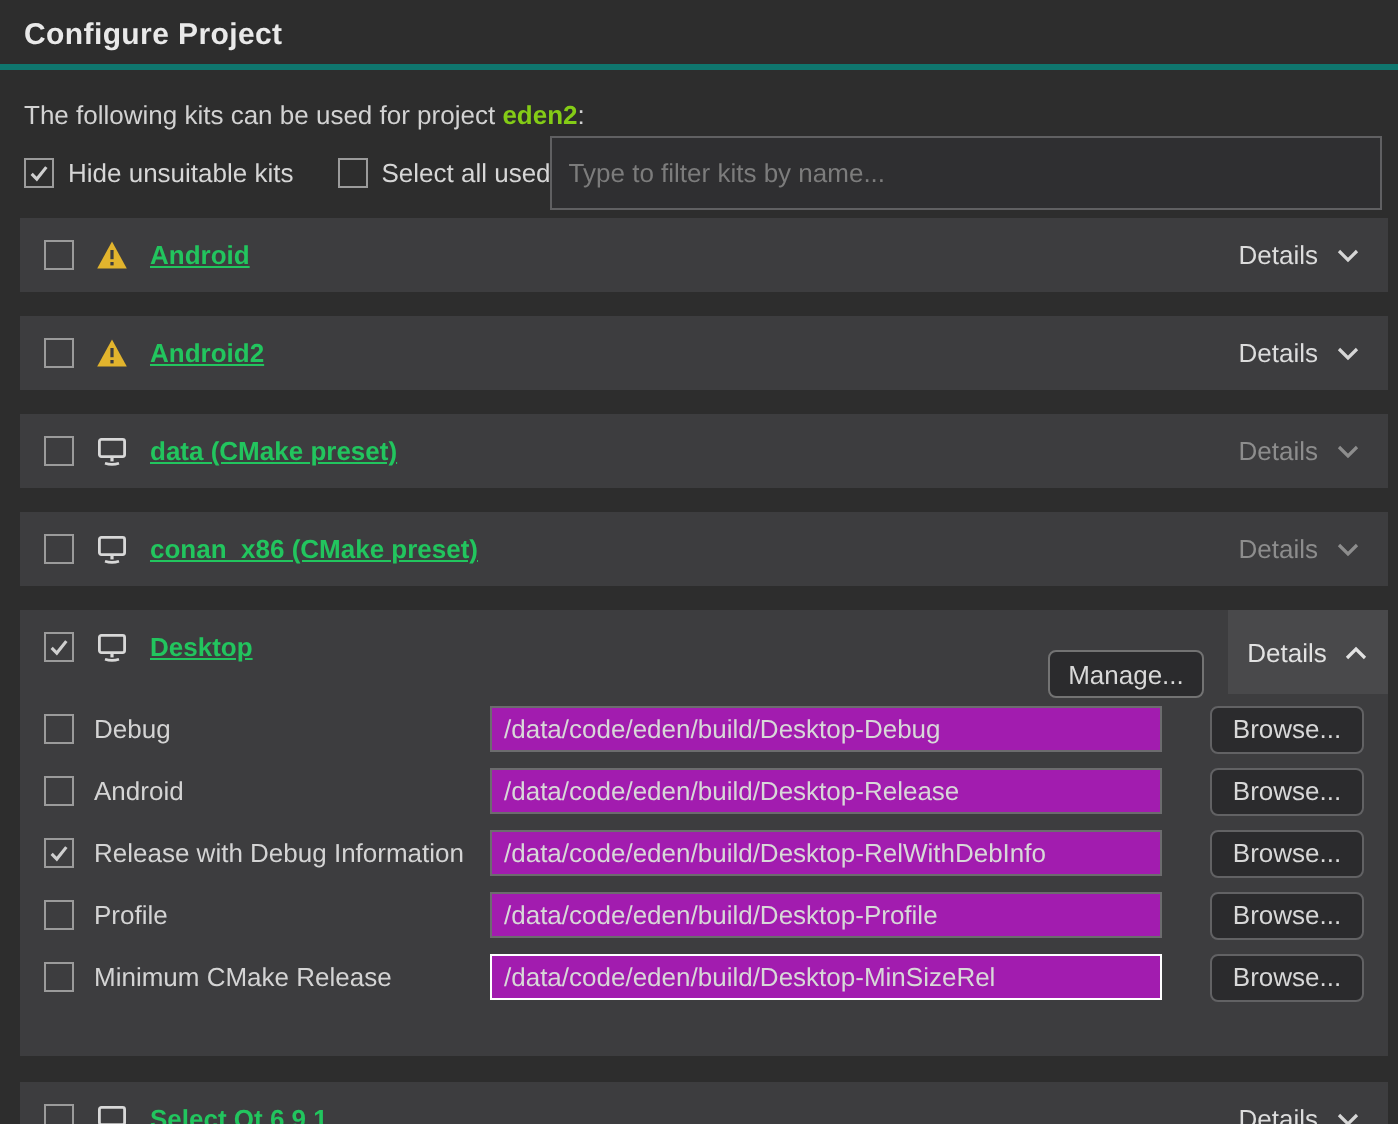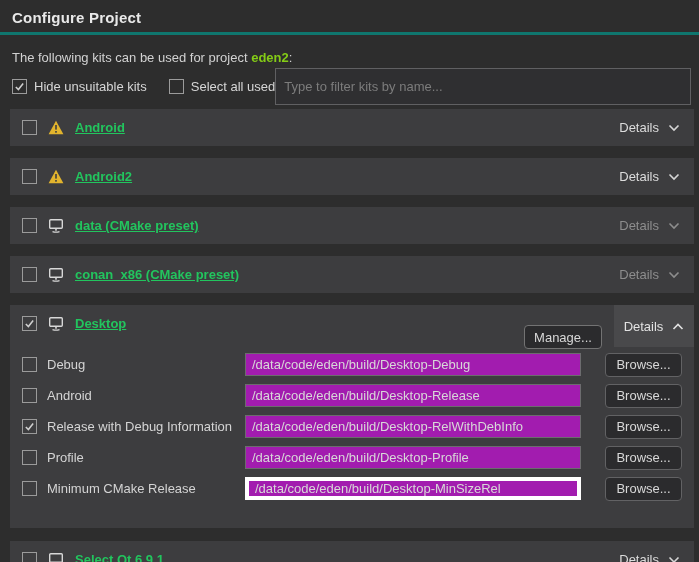--- a/index.html
+++ b/index.html
@@ -89,21 +89,21 @@
     display: flex; align-items: center;
     height: 31px; padding: 0 12px;
   }
   .config-label { font-size: 13px; color: #d4d4d4; margin-left: 10px; width: 198px; flex: 0 0 198px; }
   .path-input {
     flex: 1; height: 23px;
     background: #a21caf; border: 1px solid #6c6c6e;
     color: #d8d8d8; font-size: 13px; padding: 0 6px;
     font-family: "Liberation Sans", "DejaVu Sans", sans-serif;
   }
-  .path-input.focused { border: 4px solid #ffffff; }
+  .path-input.focused { border: 1px solid #ffffff; }
   .browse-btn {
     width: 77px; height: 24px; margin-left: 24px; flex: 0 0 77px;
     background: #2b2b2d; border: 1px solid #626264; border-radius: 4px;
     color: #d8d8d8; font-size: 13px;
     font-family: "Liberation Sans", "DejaVu Sans", sans-serif;
     cursor: pointer;
   }
 </style>
 </head>
 <body>

